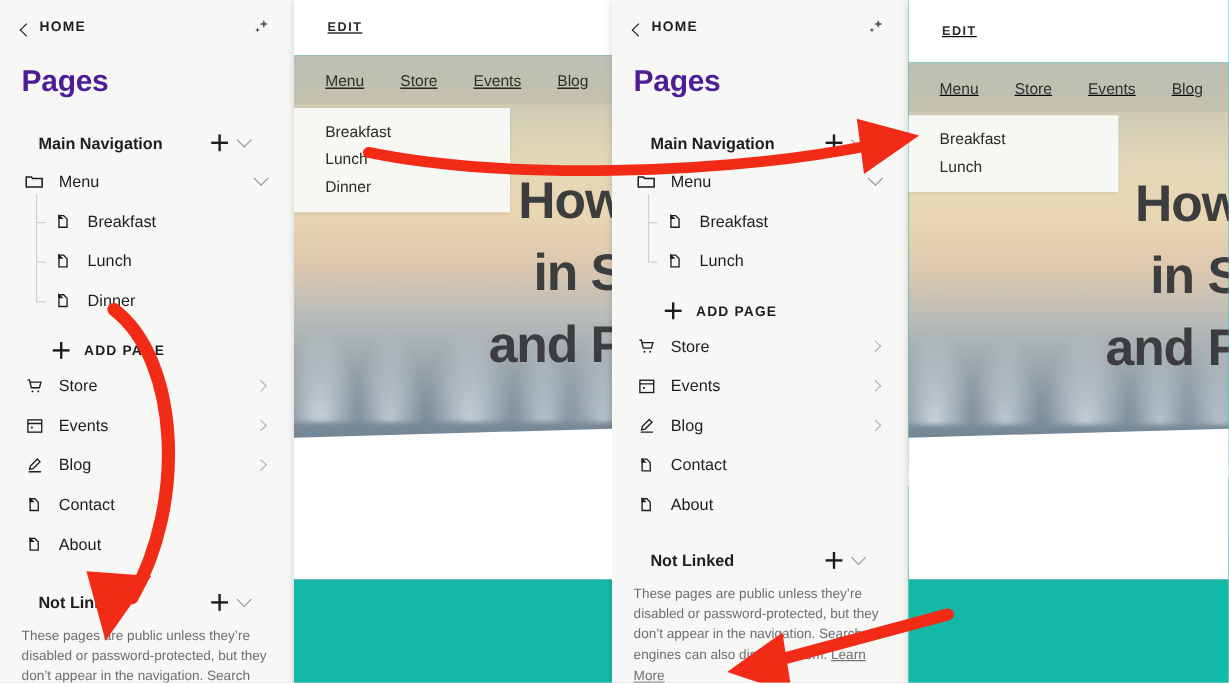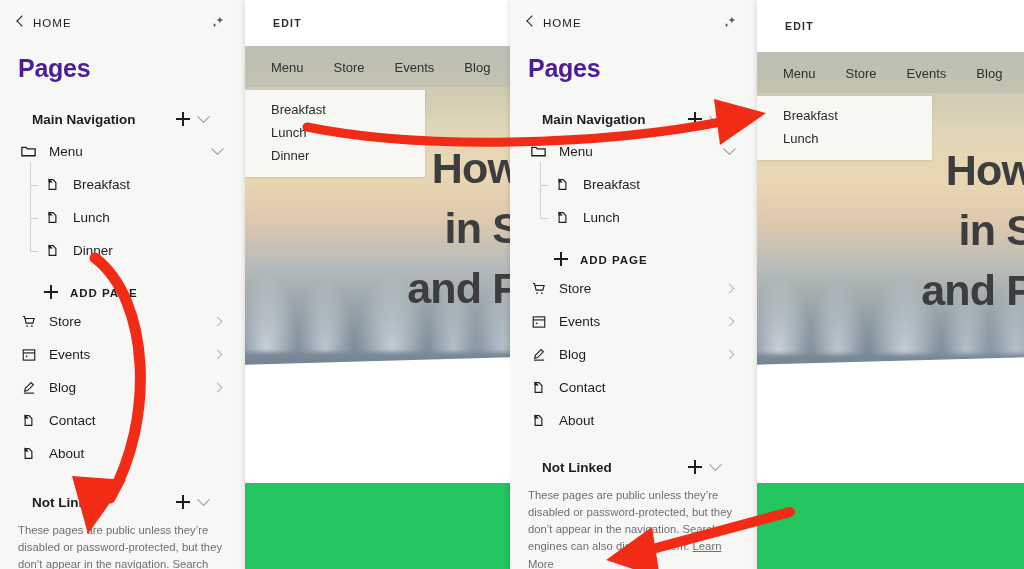--- a/index.html
+++ b/index.html
@@ -12,32 +12,33 @@
   }
 
   
   .panel { position:absolute; top:0; height:569px; overflow:hidden; }
 
   .sidebar-panel {
     background:#f7f7f5;
     box-shadow: 0 0 6px rgba(0,0,0,0.16);
   }
   .preview-panel {
-    background:#22c55e;
+    background:#14b8a6;
     box-shadow: 0 0 6px rgba(0,0,0,0.16);
+    text-decoration: underline;
   }
 
   
   .sb-top {
     display:flex; align-items:center; justify-content:space-between;
     padding: 14px 18px 0 18px;
   }
   .home-link {
-    display:flex; align-items:flex-start; gap:7px;
-    font-size:11.5px; font-weight:400; letter-spacing:0.09em;
+    display:flex; align-items:flex-end; gap:7px;
+    font-size:11.5px; font-weight:700; letter-spacing:0.09em;
     color:#1d1d1d; cursor:pointer;
   }
   .chev-left { width:8px; height:8px; border-left:1.6px solid #1d1d1d; border-bottom:1.6px solid #1d1d1d;
                transform:rotate(45deg); margin-top:0px; display:inline-block; }
   .sparkle { width:18px; height:18px; color:#5a5a5a; cursor:pointer; }
 
   .sb-title {
     font-size:25px; font-weight:700; letter-spacing:-0.01em;
     color:#4c1d95; padding: 22px 26px 0 18px;
   }

